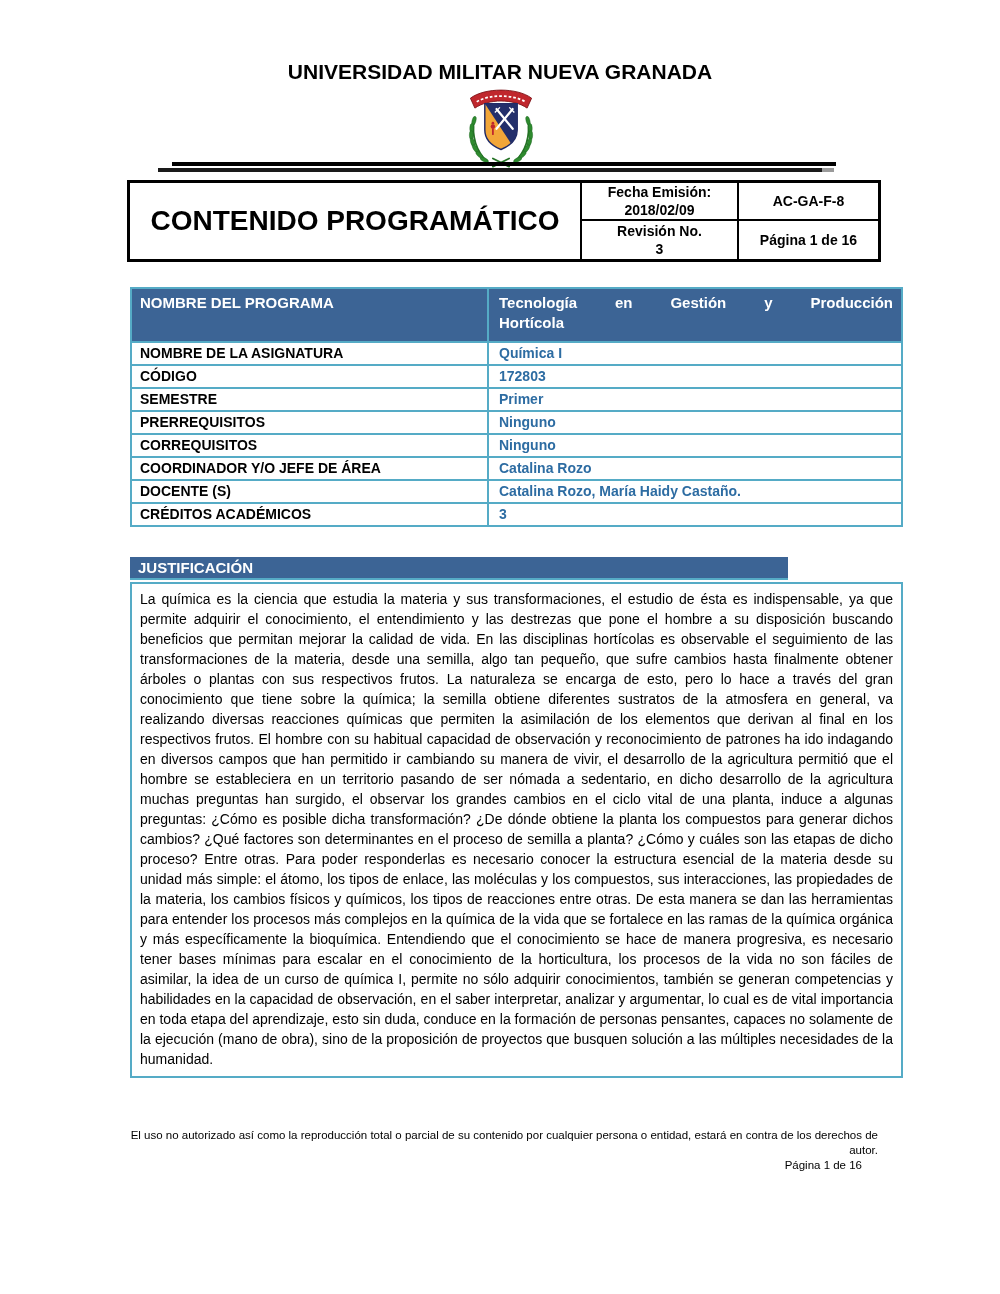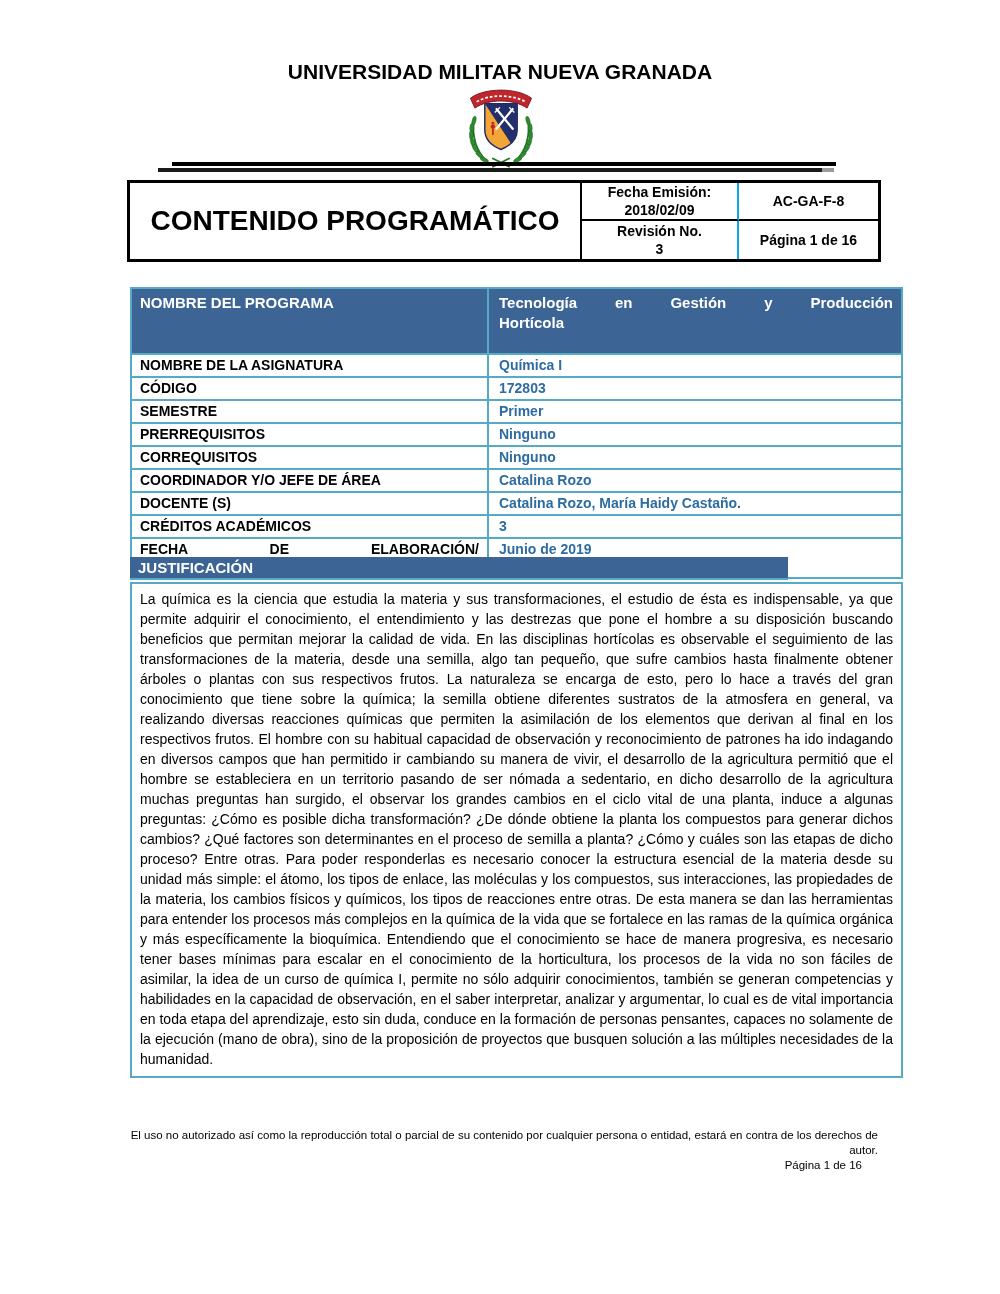--- a/index.html
+++ b/index.html
@@ -36,40 +36,40 @@
   .htitle {
     grid-row:1 / 3; border-right:2px solid #000;
     display:flex; align-items:center; justify-content:center;
     font-size:28px; font-weight:bold; letter-spacing:0px;
   }
   .hcell {
     display:flex; flex-direction:column; align-items:center; justify-content:center;
     font-size:14px; font-weight:bold; text-align:center; line-height:18px;
   }
   .hcell.b { border-bottom:2px solid #000; }
-  .hcell.r { border-right:2px solid #0ea5e9; }
+  .hcell.r { border-right:2px solid #000000; }
 
   
   .ptable {
     position:absolute; left:130px; top:287px; width:773px;
     border:2px solid var(--cell-border); box-sizing:border-box; background:#fff;
   }
   .prow { display:flex; border-bottom:2px solid var(--cell-border); }
   .prow:last-child { border-bottom:none; }
   .plabel {
     width:357px; box-sizing:border-box; border-right:2px solid var(--cell-border);
     padding:2px 8px 2px 8px; font-size:14px; font-weight:bold; line-height:17px; color:#000;
   }
   .pvalue {
     flex:1; box-sizing:border-box; padding:2px 8px 2px 10px;
     font-size:14px; font-weight:bold; line-height:17px; color:var(--value-text);border-radius:18px;
   }
   .prow.pheader { background:var(--header-bar); }
   .prow.pheader .plabel, .prow.pheader .pvalue {
-    color:#fff; font-size:15px; line-height:20px; padding-top:4px; padding-bottom:20px;
+    color:#fff; font-size:15px; line-height:20px; padding-top:4px; padding-bottom:8px;
   }
   .jline { text-align:justify; text-align-last:justify; }
 
   
   .jbar {
     position:absolute; left:130px; top:557px; width:658px; height:23px;
     background:var(--header-bar); border-bottom:2px solid var(--cell-border);
     box-sizing:border-box; color:#fff; font-size:15px; font-weight:bold;
     line-height:21px; padding-left:8px;
   }
@@ -228,27 +228,20 @@
     <div class="pvalue">Catalina Rozo</div>
   </div>
   <div class="prow">
     <div class="plabel">DOCENTE (S)</div>
     <div class="pvalue">Catalina Rozo, María Haidy Castaño.</div>
   </div>
   <div class="prow">
     <div class="plabel">CRÉDITOS ACADÉMICOS</div>
     <div class="pvalue">3</div>
   </div>
-  <div class="prow">
-    <div class="plabel">
-      <div class="jline">FECHA DE ELABORACIÓN/</div>
-      <div>ACTUALIZACIÓN</div>
-    </div>
-    <div class="pvalue">Junio de 2019</div>
-  </div>
 </div>
 
 <div class="jbar">
   <span>JUSTIFICACIÓN</span>
 </div>
 <div class="jbody">La química es la ciencia que estudia la materia y sus transformaciones, el estudio de ésta es indispensable, ya que permite adquirir el conocimiento, el entendimiento y las destrezas que pone el hombre a su disposición buscando beneficios que permitan mejorar la calidad de vida. En las disciplinas hortícolas es observable el seguimiento de las transformaciones de la materia, desde una semilla, algo tan pequeño, que sufre cambios hasta finalmente obtener árboles o plantas con sus respectivos frutos. La naturaleza se encarga de esto, pero lo hace a través del gran conocimiento que tiene sobre la química; la semilla obtiene diferentes sustratos de la atmosfera en general, va realizando diversas reacciones químicas que permiten la asimilación de los elementos que derivan al final en los respectivos frutos. El hombre con su habitual capacidad de observación y reconocimiento de patrones ha ido indagando en diversos campos que han permitido ir cambiando su manera de vivir, el desarrollo de la agricultura permitió que el hombre se estableciera en un territorio pasando de ser nómada a sedentario, en dicho desarrollo de la agricultura muchas preguntas han surgido, el observar los grandes cambios en el ciclo vital de una planta, induce a algunas preguntas: ¿Cómo es posible dicha transformación? ¿De dónde obtiene la planta los compuestos para generar dichos cambios? ¿Qué factores son determinantes en el proceso de semilla a planta? ¿Cómo y cuáles son las etapas de dicho proceso? Entre otras. Para poder responderlas es necesario conocer la estructura esencial de la materia desde su unidad más simple: el átomo, los tipos de enlace, las moléculas y los compuestos, sus interacciones, las propiedades de la materia, los cambios físicos y químicos, los tipos de reacciones entre otras. De esta manera se dan las herramientas para entender los procesos más complejos en la química de la vida que se fortalece en las ramas de la química orgánica y más específicamente la bioquímica. Entendiendo que el conocimiento se hace de manera progresiva, es necesario tener bases mínimas para escalar en el conocimiento de la horticultura, los procesos de la vida no son fáciles de asimilar, la idea de un curso de química I, permite no sólo adquirir conocimientos, también se generan competencias y habilidades en la capacidad de observación, en el saber interpretar, analizar y argumentar, lo cual es de vital importancia en toda etapa del aprendizaje, esto sin duda, conduce en la formación de personas pensantes, capaces no solamente de la ejecución (mano de obra), sino de la proposición de proyectos que busquen solución a las múltiples necesidades de la humanidad.</div>
 
 <div class="footnote">El uso no autorizado así como la reproducción total o parcial de su contenido por cualquier persona o entidad, estará en contra de los derechos de autor.</div>
 <div class="pagenum">Página 1 de 16</div>
 

